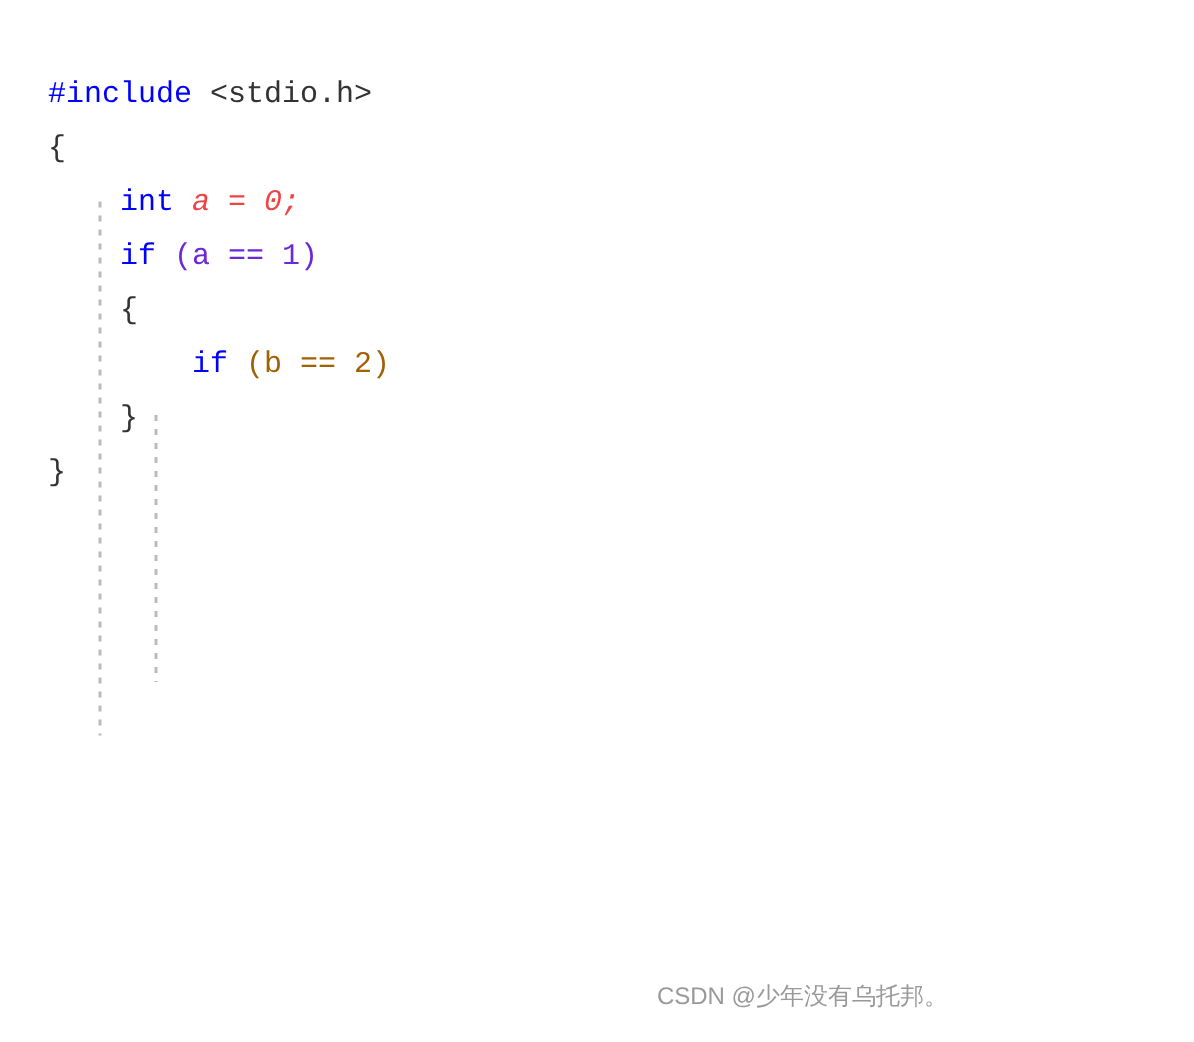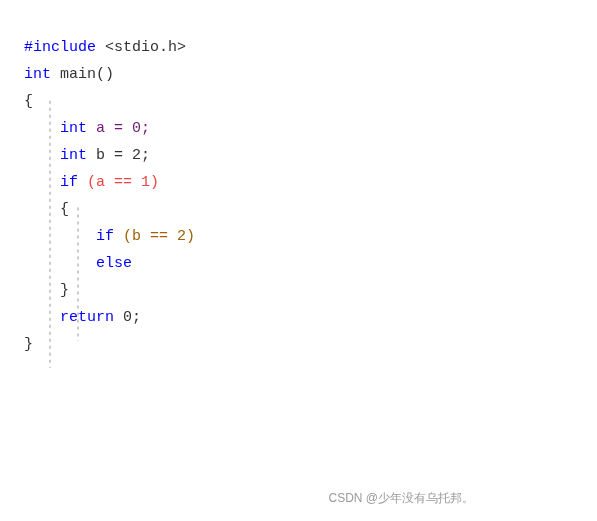--- a/index.html
+++ b/index.html
@@ -48,30 +48,26 @@
       font-size: 15px;
       position: relative;
     }
   </style>
 </head>
 <body>
 
 <div class="code-container">
   <div id="code-display" style="position: relative; padding-top: 0px;">
       <pre style="background: rgb(255, 255, 255); font-family: &quot;Courier New&quot;, Courier, monospace; font-size: 15px; line-height: 1.78; padding: 16px 0px 16px 24px; margin: 0px; position: relative;"><span class="code-line"><span style="color: rgb(0, 0, 255);">#include </span><span style="color: rgb(51, 51, 51);">&lt;stdio.h&gt;</span>
-</span><span class="code-line"><span style="color: rgb(0, 0, 255);">int</span><span style="color: rgb(51, 51, 51);"> main()</span>
 </span><span class="code-line"><span style="color: rgb(51, 51, 51);">{</span>
-</span><span class="code-line">    <span style="color: rgb(0, 0, 255);">int</span><span style="color: #701a75;"> a = 0;</span>
-</span><span class="code-line">    <span style="color: rgb(0, 0, 255);">int</span><span style="color: rgb(51, 51, 51);"> b = 2;</span>
-</span><span class="code-line">    <span style="color: rgb(0, 0, 255);">if</span><span style="color: #ef4444; margin-top: 12px;"> (a == 1)</span>
+</span><span class="code-line">    <span style="color: rgb(0, 0, 255);">int</span><span style="color: #ef4444; font-style: italic;"> a = 0;</span>
+</span><span class="code-line">    <span style="color: rgb(0, 0, 255);">if</span><span style="color: #6d28d9; margin-top: 12px;"> (a == 1)</span>
 </span><span class="code-line">    <span style="color: rgb(51, 51, 51);">{</span>
 </span><span class="code-line">        <span style="color: rgb(0, 0, 255);">if</span><span style="color: #a16207;"> (b == 2)</span>
-</span><span class="code-line">        <span style="color: rgb(0, 0, 255);">else</span>
 </span><span class="code-line">    <span style="color: rgb(51, 51, 51);">}</span>
-</span><span class="code-line">    <span style="color: rgb(0, 0, 255);">return</span><span style="color: rgb(51, 51, 51);"> 0;</span>
 </span><span class="code-line"><span style="color: rgb(51, 51, 51);">}</span>
 </span></pre>
       <svg style="position: absolute; top: 0px; left: 0px; width: 597px; height: 521px; pointer-events: none;">
         <line x1="50" y1="82.75" x2="50" y2="349.75" stroke="#bbbbbb" stroke-width="1.5" stroke-dasharray="3,4"></line>
         <line x1="78" y1="189.54999999999998" x2="78" y2="323.05" stroke="#bbbbbb" stroke-width="1.5" stroke-dasharray="3,4"></line>
       </svg>
     </div>
   <div class="watermark">CSDN @少年没有乌托邦。</div>
 </div>
 

